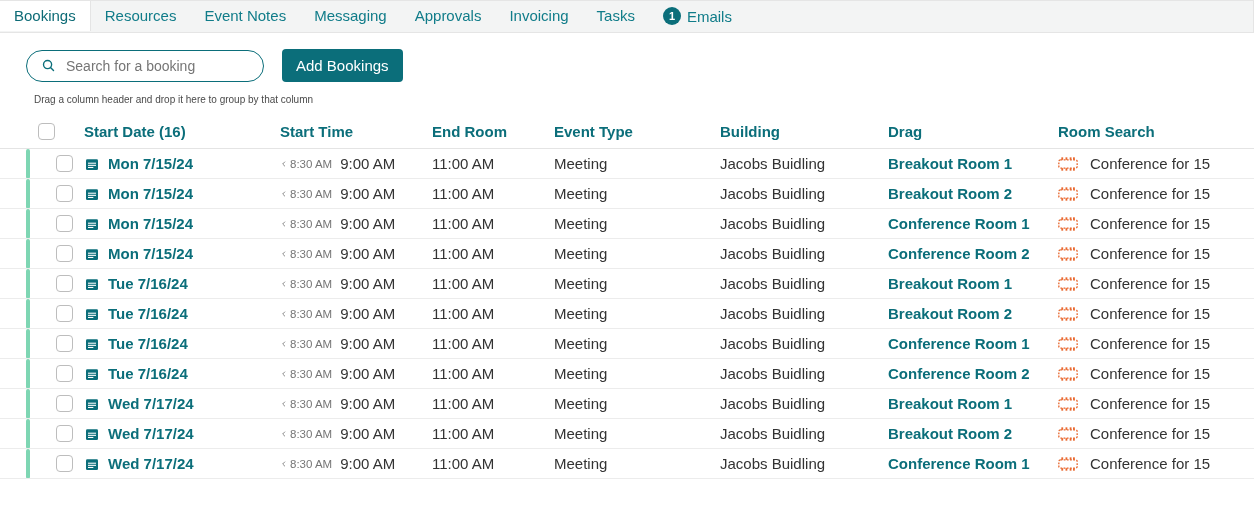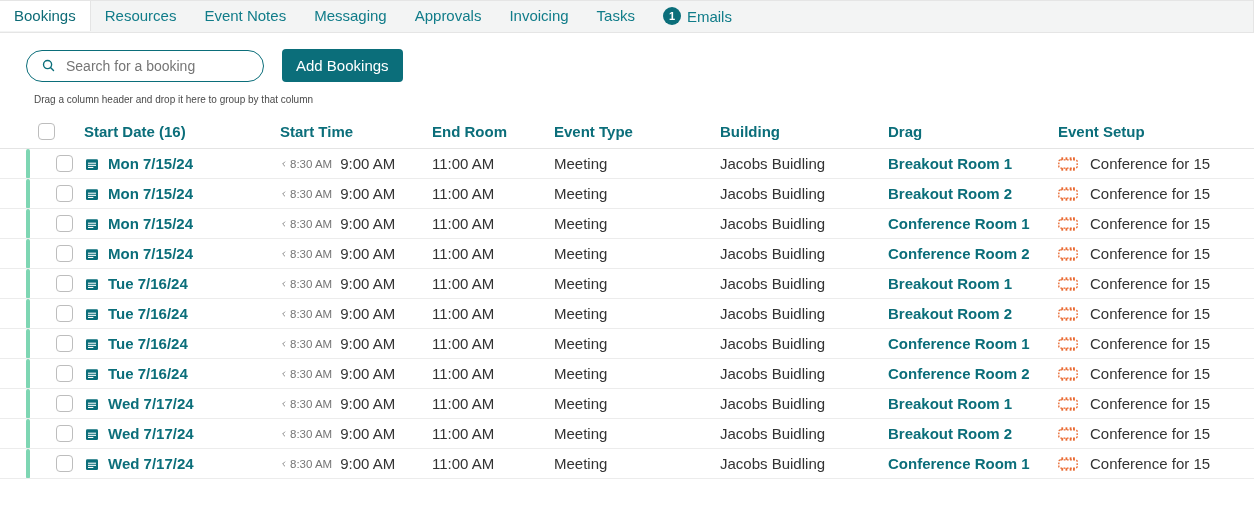--- a/index.html
+++ b/index.html
@@ -94,21 +94,21 @@
 <div class="thead-row">
   <div class="th checkbox-col">
     <div class="chk"></div>
   </div>
   <div class="th">Start Date (16)</div>
   <div class="th">Start Time</div>
   <div class="th">End Room</div>
   <div class="th">Event Type</div>
   <div class="th">Building</div>
   <div class="th">Drag</div>
-  <div class="th">Event Setup</div>
+  <div class="th">Room Search</div>
 </div>
 
 <div id="tbody">
     <div class="row-wrap">
       <div class="trow">
         <div class="td checkbox-col">
           <div class="chk"></div>
         </div>
         <div class="td start-date">
           <span>

